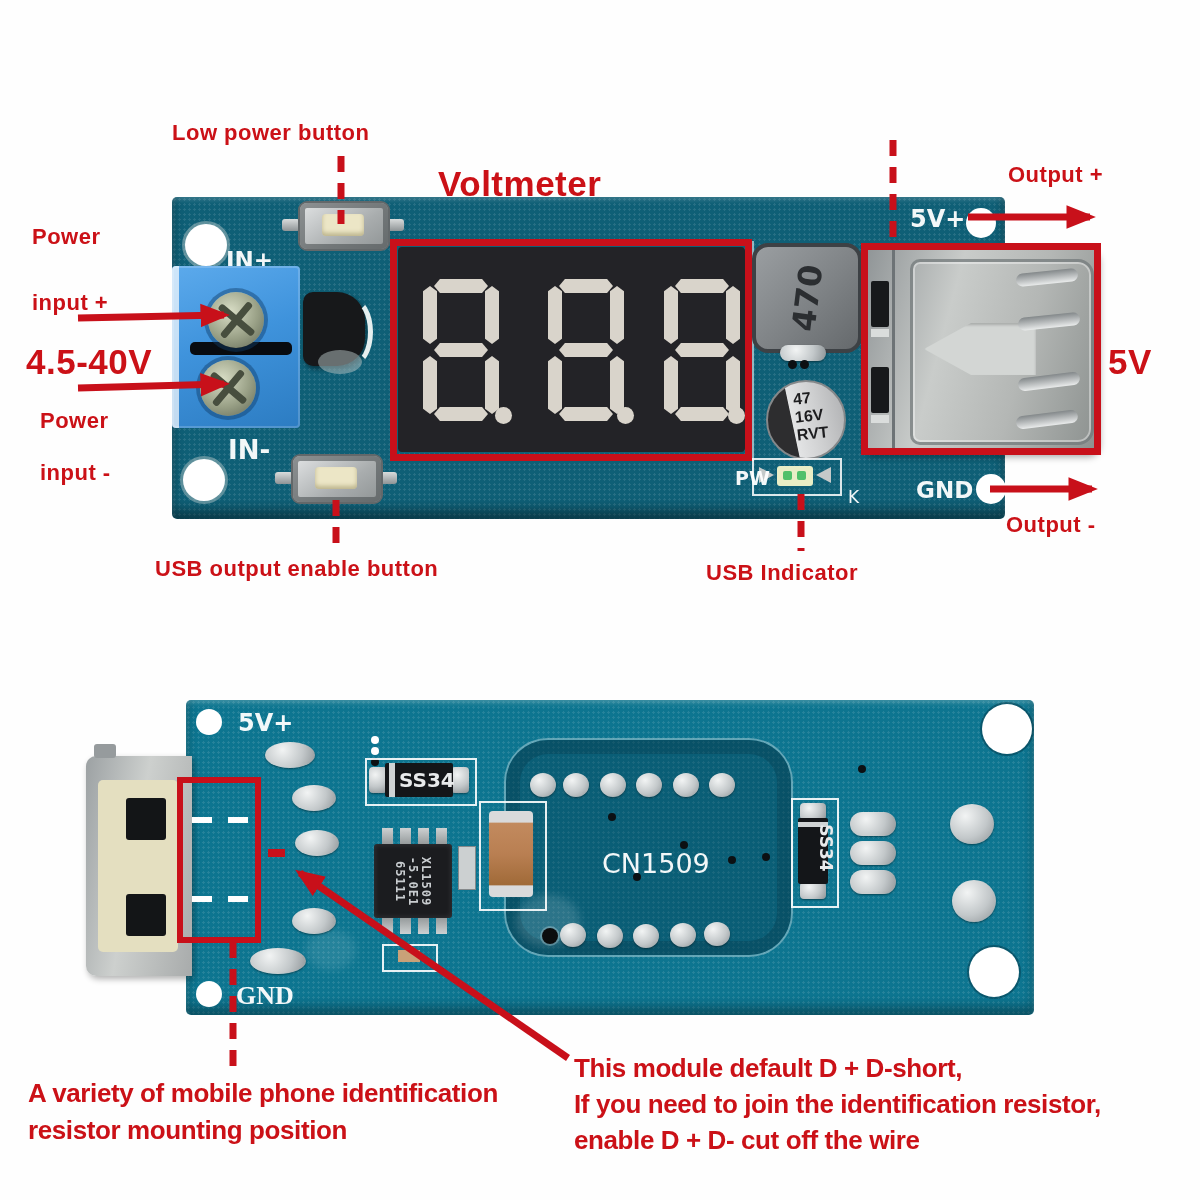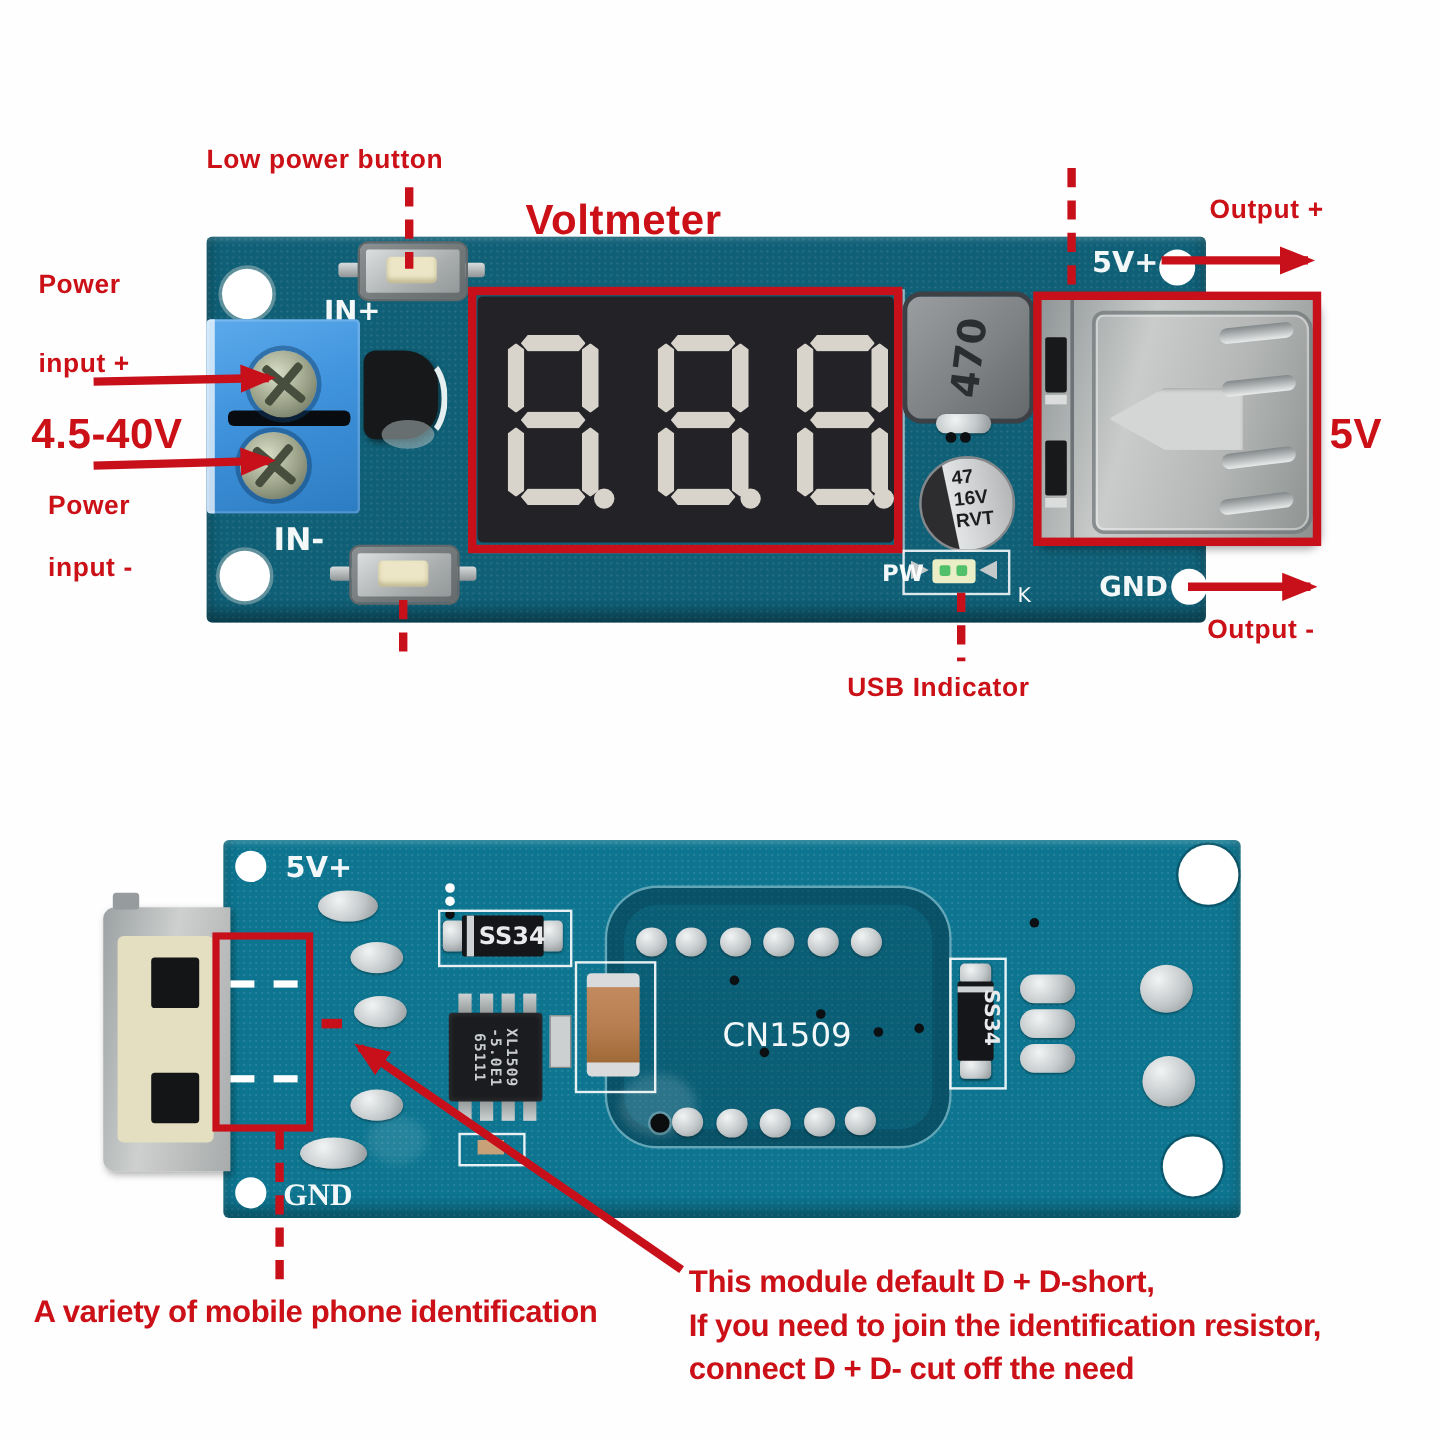--- a/index.html
+++ b/index.html
@@ -61,27 +61,29 @@
 <div id="canvas">
 
   <div class="lbl lbl-sm" style="left:172px;top:120px;">Low power button</div>
   <div class="lbl lbl-lg" style="left:438px;top:164px;">Voltmeter</div>
   <div class="lbl lbl-sm" style="left:1008px;top:162px;">Output +</div>
   <div class="lbl lbl-sm" style="left:32px;top:224px;">Power</div>
   <div class="lbl lbl-sm" style="left:32px;top:290px;">input +</div>
   <div class="lbl lbl-lg" style="left:26px;top:342px;">4.5-40V</div>
   <div class="lbl lbl-sm" style="left:40px;top:408px;">Power</div>
   <div class="lbl lbl-sm" style="left:40px;top:460px;">input -</div>
+  <div class="lbl lbl-sm" style="left:155px;top:556px;">USB output enable button</div>
   <div class="lbl lbl-sm" style="left:706px;top:560px;">USB Indicator</div>
   <div class="lbl lbl-lg" style="left:1108px;top:342px;">5V</div>
   <div class="lbl lbl-sm" style="left:1006px;top:512px;">Output -</div>
   <div class="lbl lbl-note" style="left:28px;top:1078px;">A variety of mobile phone identification</div>
+  <div class="lbl lbl-note" style="left:28px;top:1115px;">resistor mounting position</div>
   <div class="lbl lbl-note" style="left:574px;top:1089px;">If you need to join the identification resistor,</div>
   <div class="lbl lbl-note" style="left:574px;top:1053px;">This module default D + D-short,</div>
-  <div class="lbl lbl-note" style="left:574px;top:1125px;">connect D + D- cut off the need</div>
+  <div class="lbl lbl-note" style="left:574px;top:1125px;">enable D + D- cut off the wire</div>
 
   <div class="red-frame" style="left:390px;top:239px;width:348px;height:208px;"></div>
   <div class="red-frame" style="left:861px;top:243px;width:226px;height:198px;"></div>
   <div class="red-frame-thin" style="left:177px;top:777px;width:72px;height:154px;"></div>
   <div class="red-tick" style="left:268px;top:849px;width:17px;height:8px;"></div>
 
   <svg class="overlay" width="1200" height="1200" viewBox="0 0 1200 1200">
     <defs>
       <marker id="ah" viewBox="0 0 10 8" refX="8" refY="4" markerWidth="4.2" markerHeight="4.2" orient="auto">
         <path d="M0,0 L10,4 L0,8 z" fill="#c8101a"></path>
@@ -108,21 +110,21 @@
     <div class="hole" style="left:11px;top:262px;width:42px;height:42px;"></div>
 
     <div class="pad" style="left:788px;top:10px;width:50px;height:33px;"></div>
     <div class="hole" style="left:794px;top:11px;width:30px;height:30px;box-shadow:none;"></div>
     <div class="silk" style="left:738px;top:8px;font-size:24px;">5V+</div>
 
     <div class="pad" style="left:792px;top:272px;width:50px;height:40px;"></div>
     <div class="hole" style="left:804px;top:277px;width:30px;height:30px;box-shadow:none;"></div>
     <div class="silk" style="left:744px;top:280px;font-size:23px;">GND</div>
 
-    <div class="silk" style="left:54px;top:50px;font-size:23px;margin-left:44px;">IN+</div>
+    <div class="silk" style="left:54px;top:50px;font-size:23px;">IN+</div>
     <div class="silk" style="left:56px;top:238px;font-size:26px;">IN-</div>
 
     <div class="leg" style="left:110px;top:22px;"></div>
     <div class="leg" style="left:214px;top:22px;"></div>
     <div class="tact" style="left:126px;top:4px;width:88px;height:46px;">
       <div class="tact-cap"></div>
     </div>
 
     <div class="leg" style="left:103px;top:275px;"></div>
     <div class="leg" style="left:207px;top:275px;"></div>

